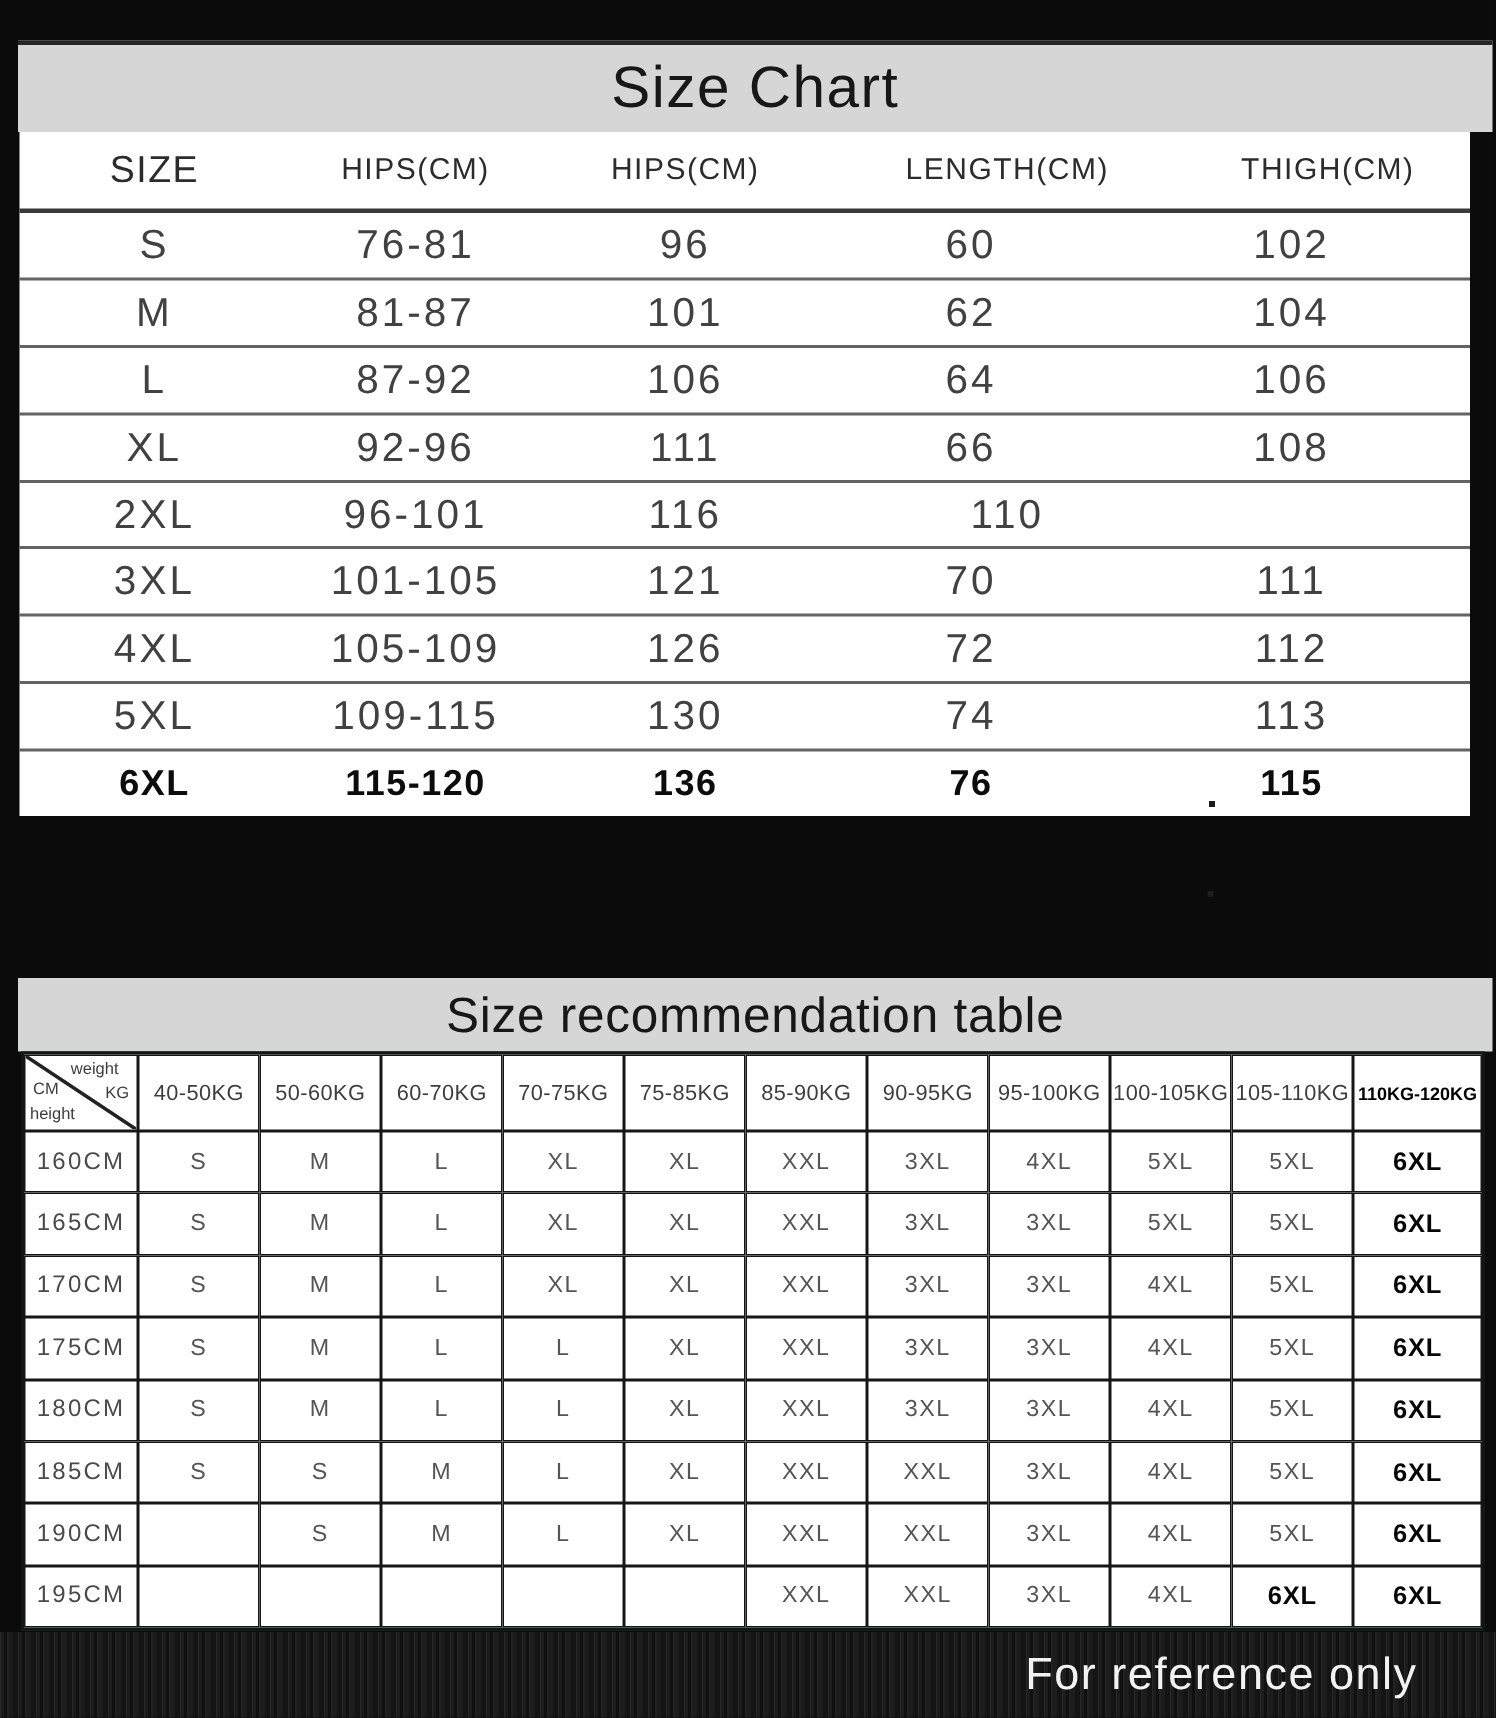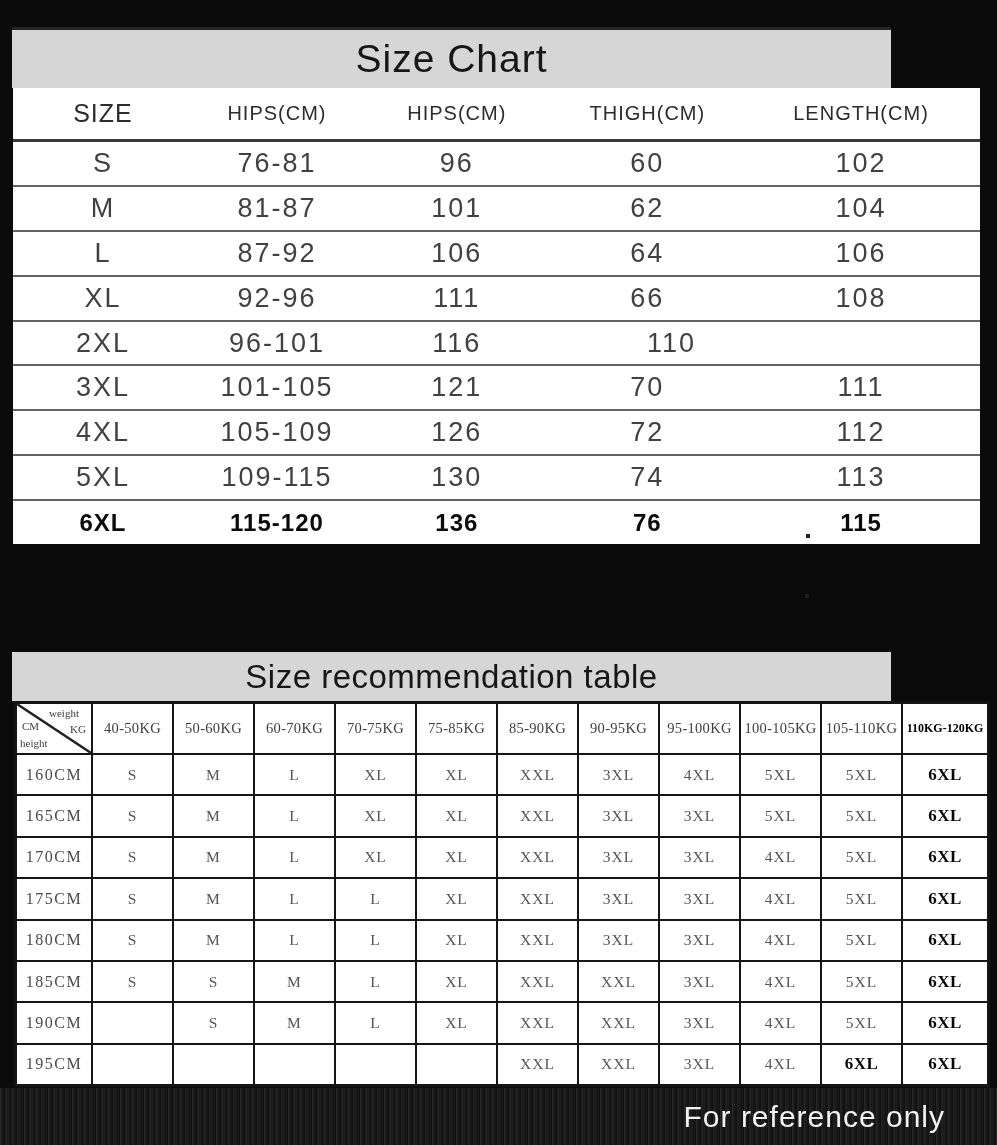--- a/index.html
+++ b/index.html
@@ -1,20 +1,20 @@
 <!DOCTYPE html>
 <html><head>
 <meta charset="utf-8">
 <style>
   html,body{margin:0;padding:0;background:#0b0b0b;}
   body{width:997px;height:1145px;overflow:hidden;font-family:"Liberation Sans","DejaVu Sans",sans-serif;}
   .page{position:relative;width:997px;height:1145px;background:#0b0b0b;}
 
   
-  .title-bar{position:absolute;left:12px;width:879px;background:#d6d6d6;
+  .title-bar{position:absolute;left:12px;width:983px;background:#d6d6d6;
     display:flex;align-items:center;justify-content:center;box-sizing:border-box;color:#171717;}
   #bar1{top:27px;height:61px;border-top:3px solid #262626;font-size:39px;letter-spacing:1px;}
   #bar2{top:652px;height:49px;font-size:33px;letter-spacing:0.5px;}
 
   
   #table1{position:absolute;left:13px;top:88px;width:967px;height:456px;background:#ffffff;
     display:flex;flex-direction:column;box-sizing:border-box;}
   #t1-head{height:54px;display:flex;border-bottom:3px solid #3a3a3a;box-sizing:border-box;}
   #t1-head .t1c{font-size:20px;color:#2c2c2c;letter-spacing:1px;}
   #t1-head .c0{font-size:25px;}
@@ -23,21 +23,21 @@
   .t1row:first-child{border-top:none;}
   .t1row .t1c{font-size:27px;color:#414141;letter-spacing:2px;}
   .t1row.bold .t1c{font-weight:700;color:#0c0c0c;font-size:24px;letter-spacing:1px;}
   .t1c{display:flex;align-items:center;justify-content:center;}
   .c0{width:18.6%;}.c1{width:17.4%;}.c2{width:19.8%;}.c3{width:19.6%;}.c4{width:24.6%;}
 
   
   #t2{position:absolute;left:14px;top:701px;width:976px;box-sizing:border-box;
     background:#14532d;border:2px solid #141414;
     display:grid;grid-template-columns:76px repeat(10,81px) 1fr;
-    grid-template-rows:51px repeat(8,41.4px);font-family:Liberation Serif, serif;}
+    grid-template-rows:51px repeat(8,41.4px);}
   .t2cell{border:1px solid #161616;display:flex;align-items:center;justify-content:center;
     background:#fff;box-sizing:border-box;overflow:hidden;}
   .t2head{font-size:14.5px;color:#3d3d3d;letter-spacing:0.3px;}
   .t2head.lastcol{font-size:12px;font-weight:700;color:#000;letter-spacing:0;}
   .t2height{font-size:16px;color:#4a4a4a;letter-spacing:1.5px;}
   .t2data{font-size:15.5px;color:#555;letter-spacing:1px;}
   .t2data.boldcell{font-weight:700;color:#070707;font-size:17px;letter-spacing:0.5px;}
 
   
   .corner{position:relative;}
@@ -70,22 +70,22 @@
 
   <div id="bar1" class="title-bar">
     <span>Size Chart</span>
   </div>
 
   <div id="table1">
     <div id="t1-head">
         <div class="t1c c0">SIZE</div>
         <div class="t1c c1">HIPS(CM)</div>
         <div class="t1c c2">HIPS(CM)</div>
+        <div class="t1c c4">LENGTH(CM)</div>
         <div class="t1c c3">THIGH(CM)</div>
-        <div class="t1c c4">LENGTH(CM)</div>
       </div>
     <div id="t1-body">
         <div class="t1row">
           <div class="t1c c0">S</div>
           <div class="t1c c1">76-81</div>
           <div class="t1c c2">96</div>
           <div class="t1c c3">60</div>
           <div class="t1c c4">102</div>
         </div>
         <div class="t1row">

